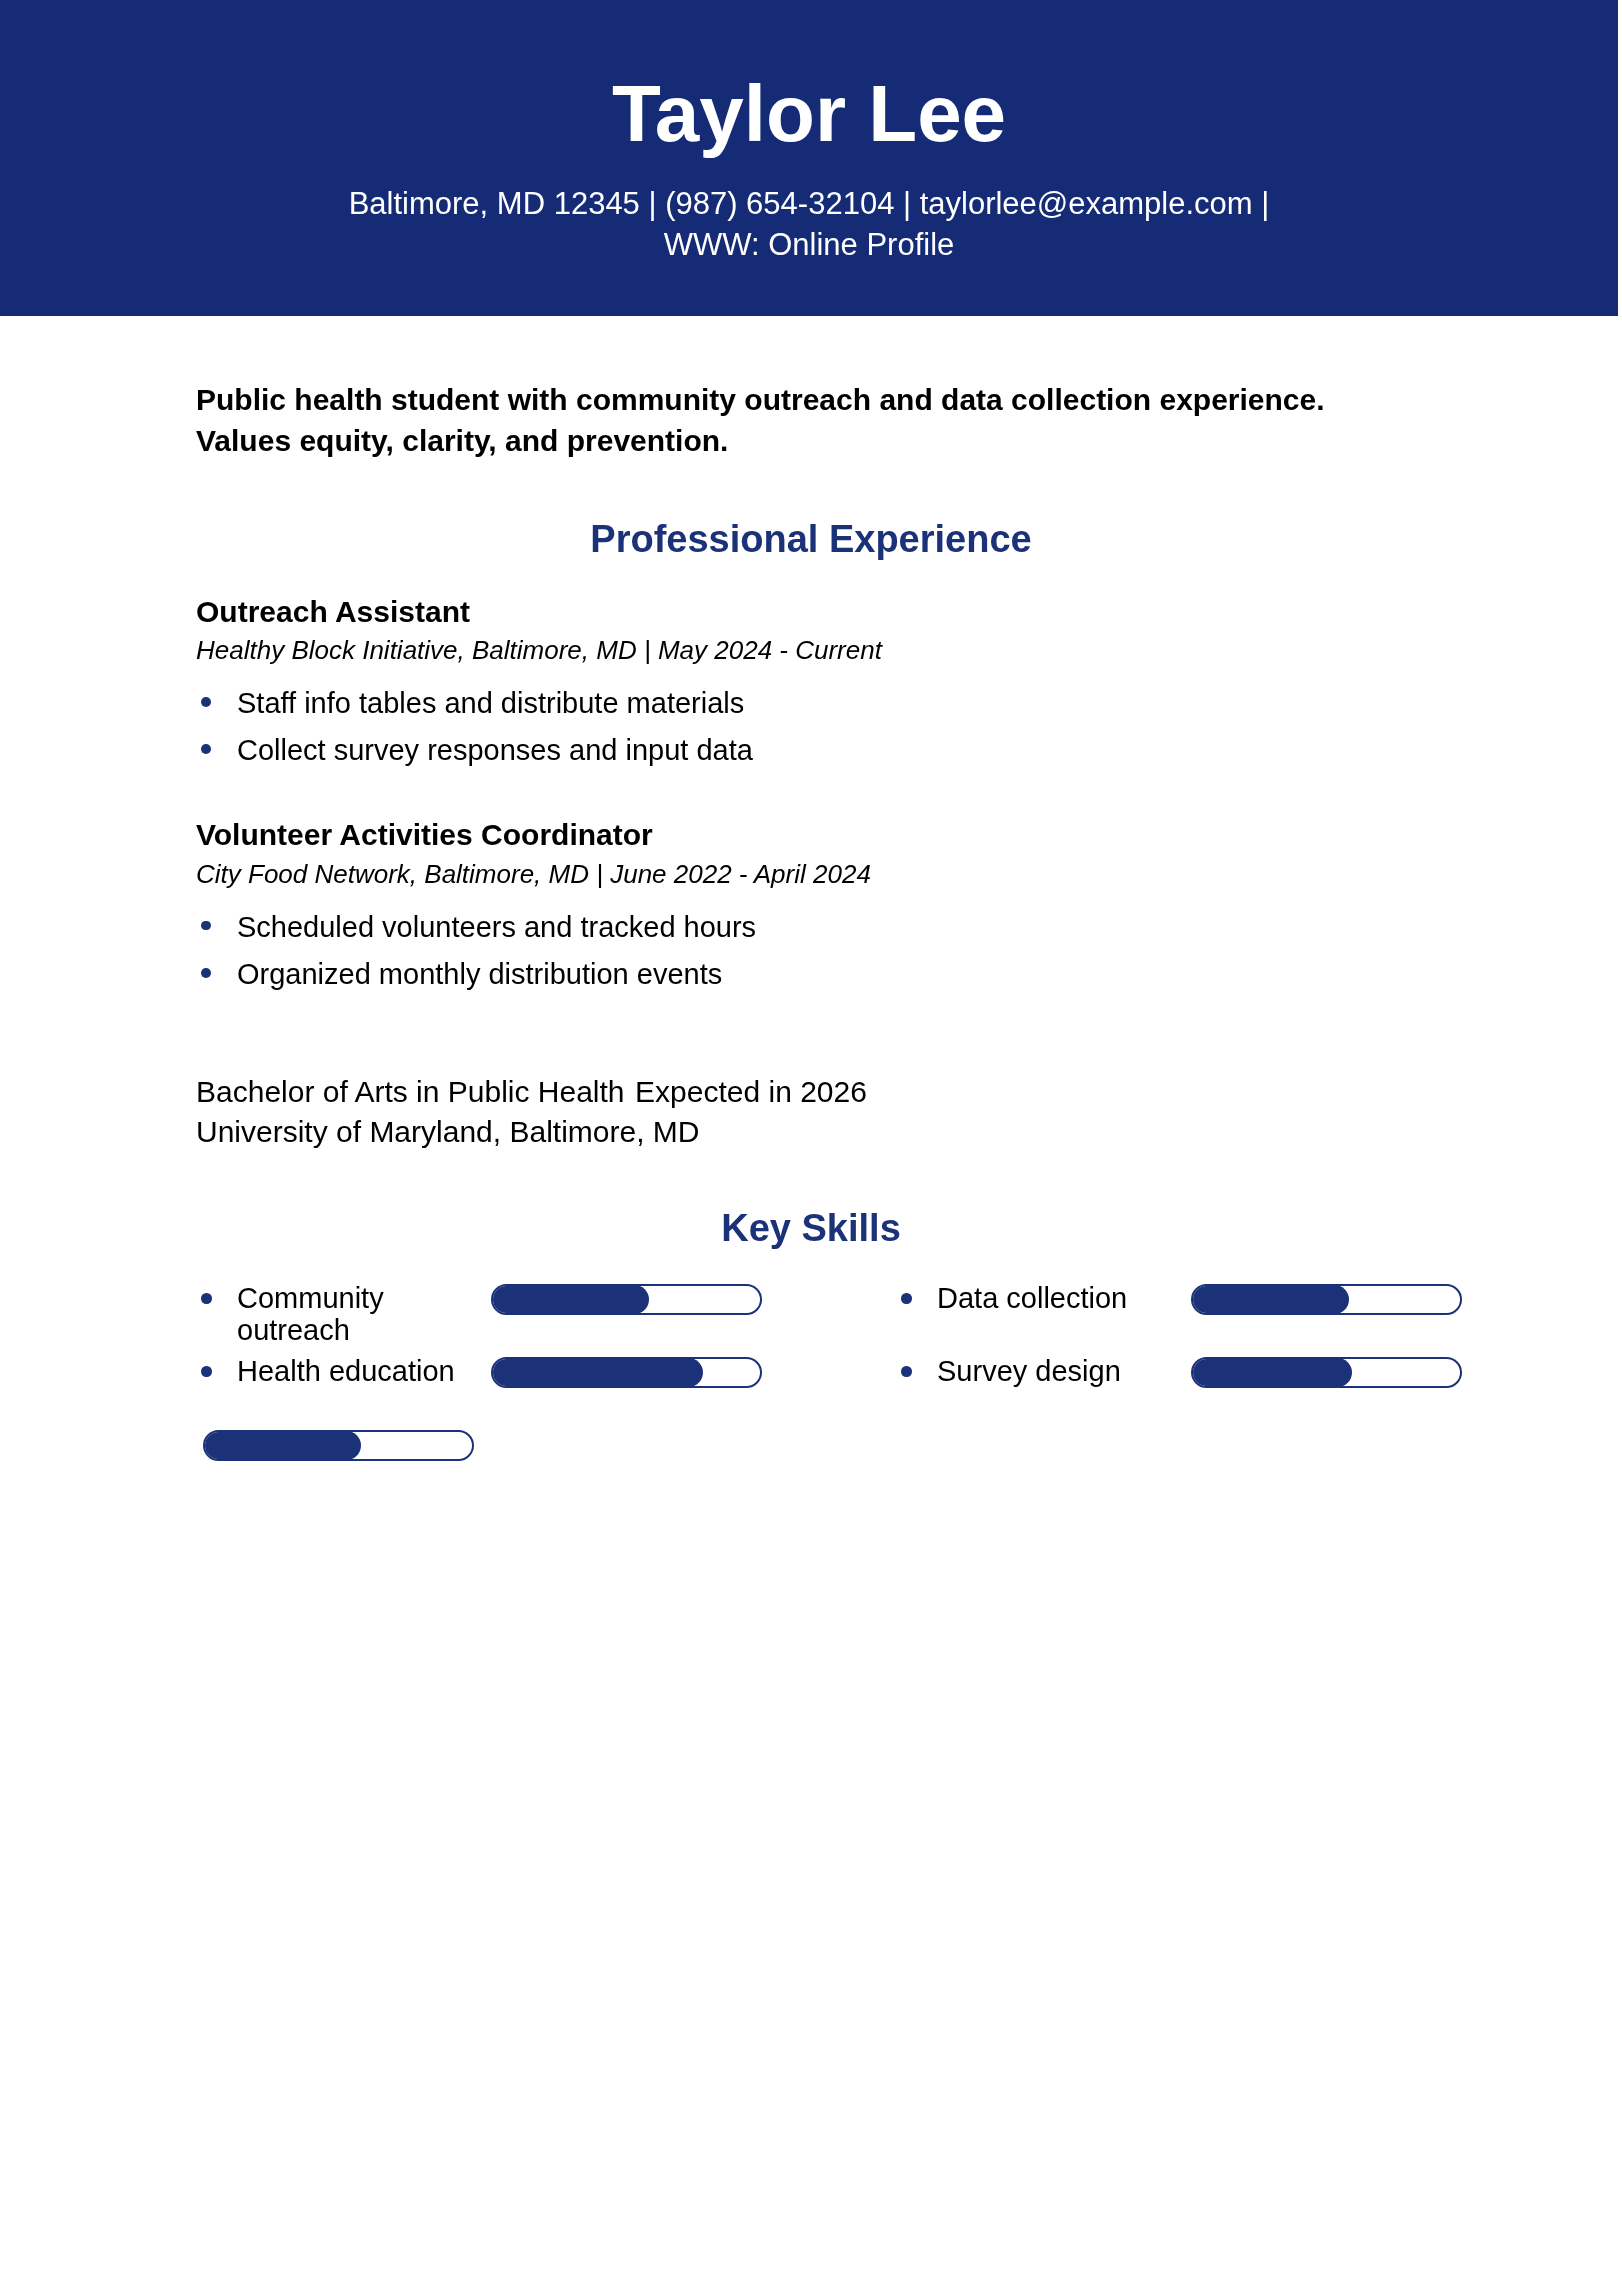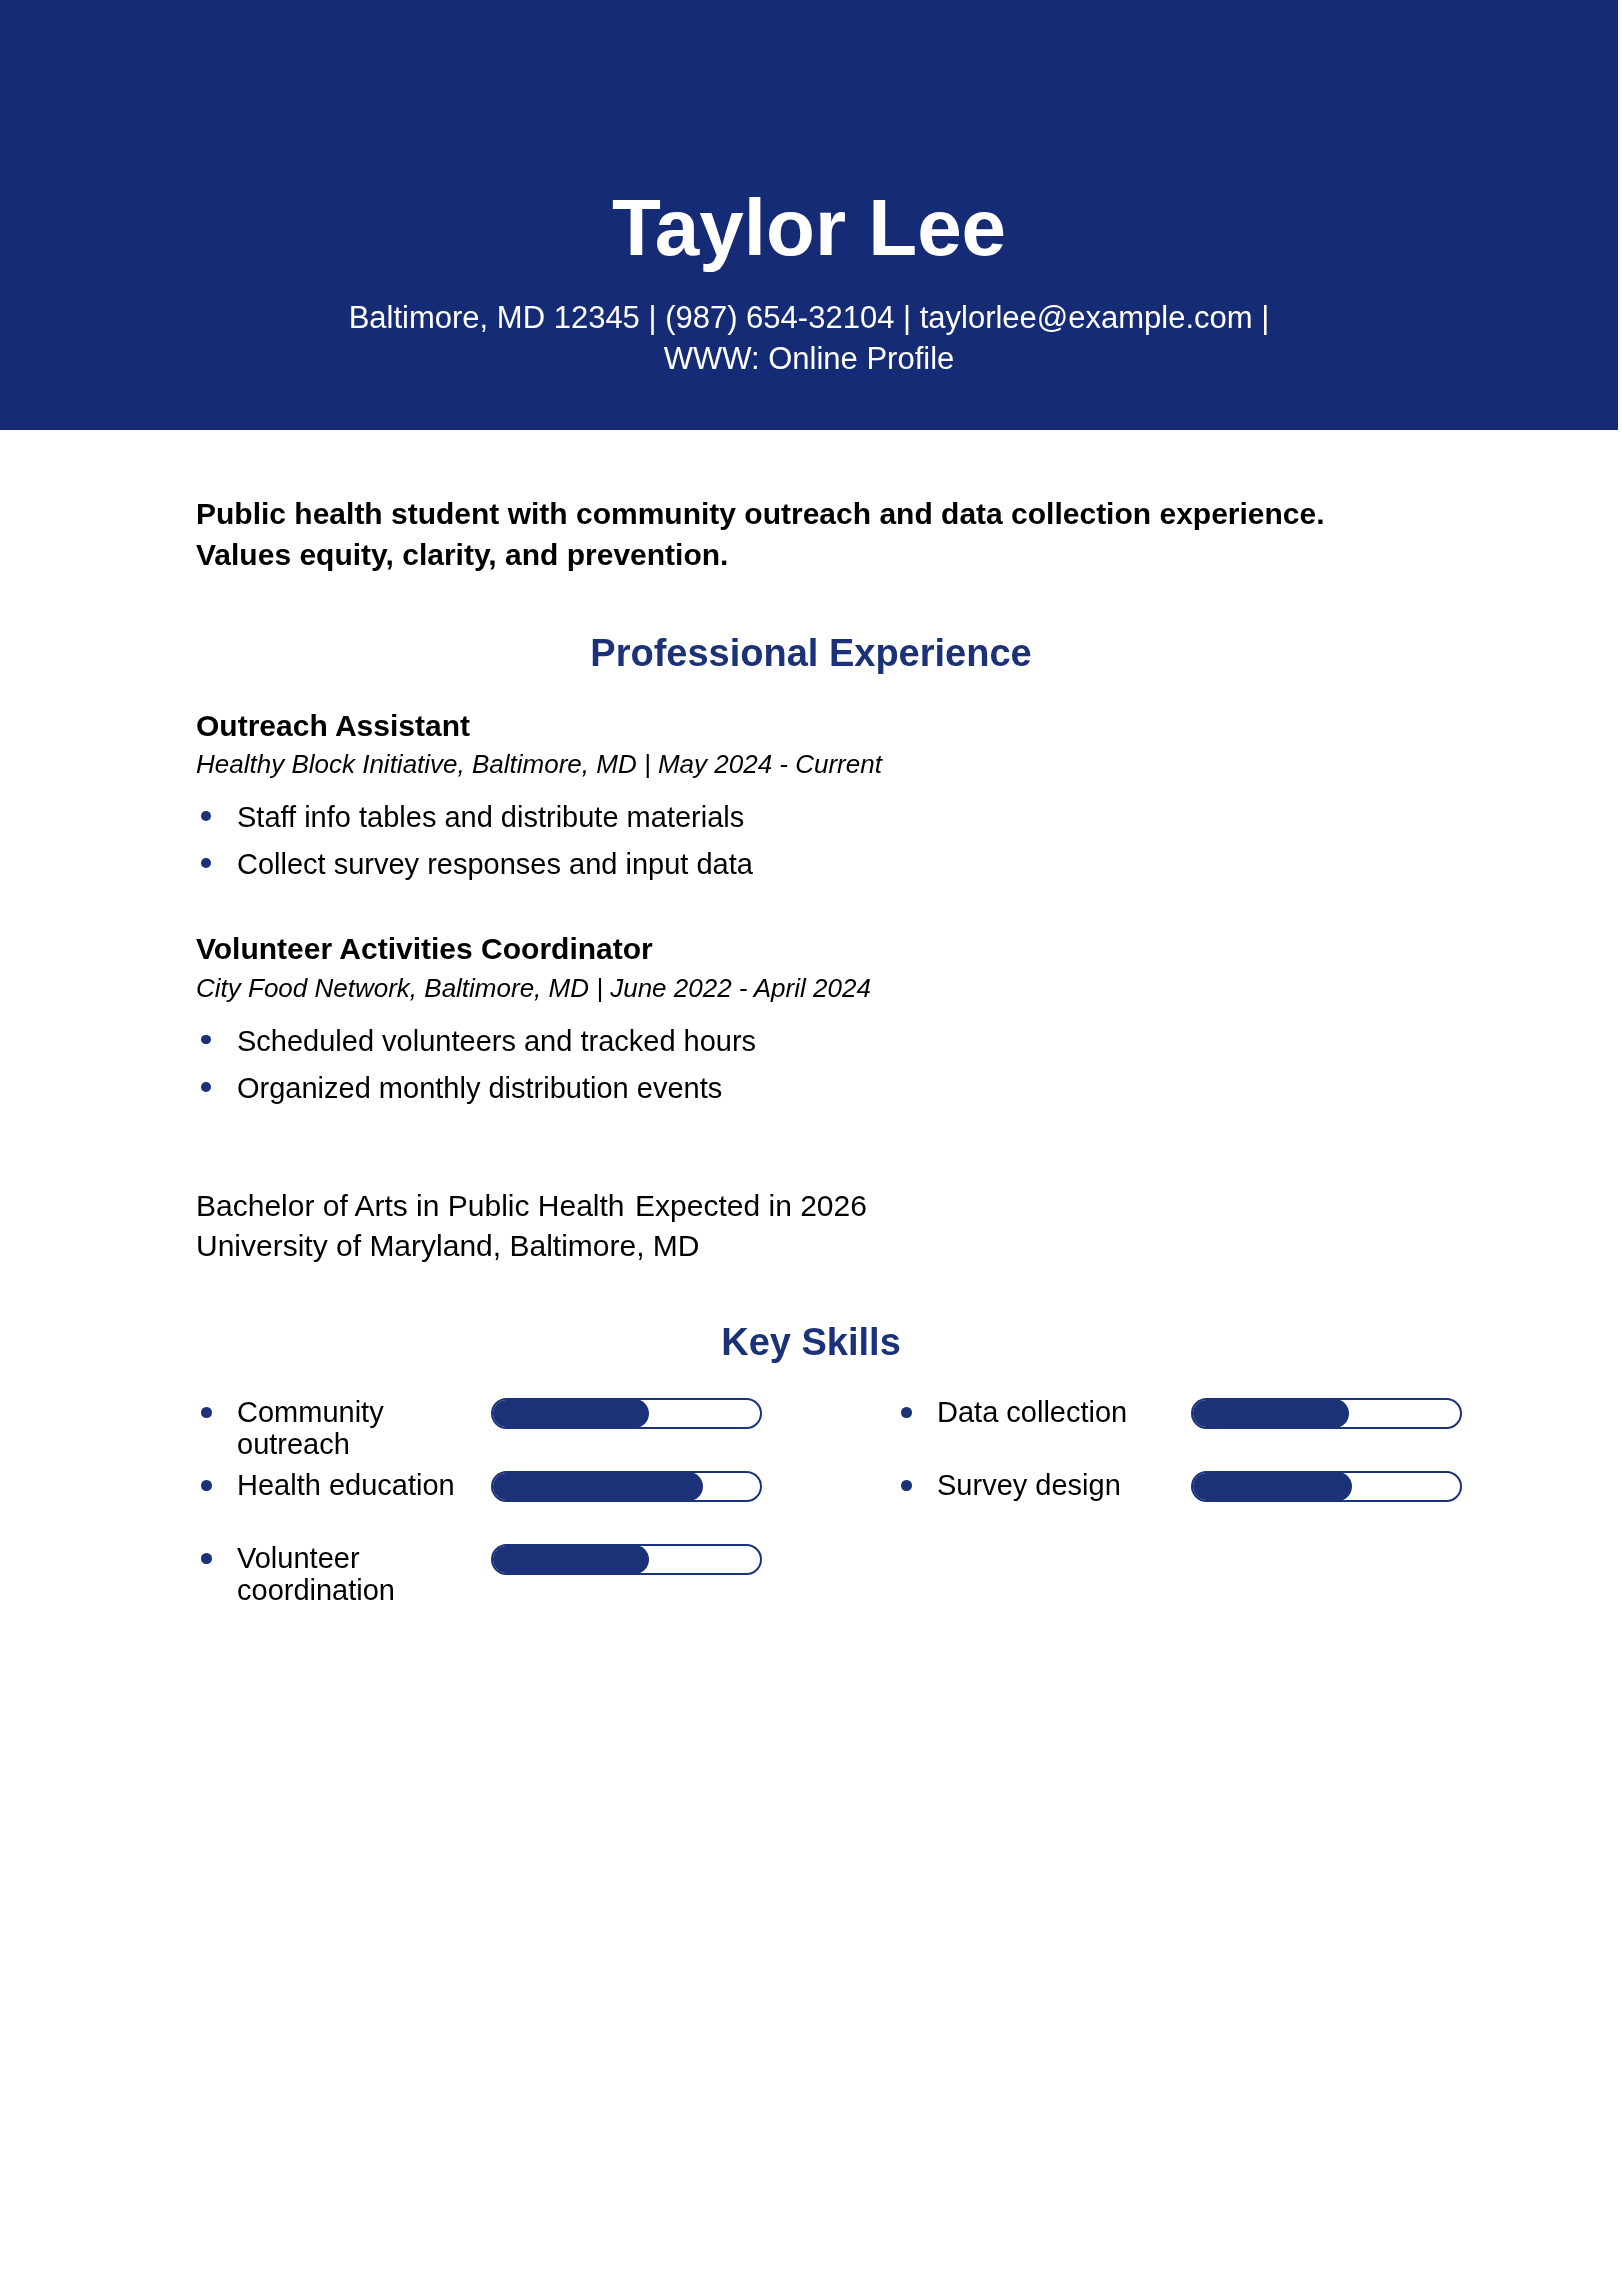--- a/index.html
+++ b/index.html
@@ -14,21 +14,21 @@
   body {
     font-family: "Liberation Sans", sans-serif;
     color: #000000;
     position: relative;
     overflow: hidden;
   }
 
   
   .header {
     width: 1618px;
-    height: 430px;
+    height: 316px;
     background: #152b75;
     display: flex;
     flex-direction: column;
     align-items: center;
     justify-content: flex-end;
     padding-bottom: 51px;
   }
 
   .name {
     font-size: 80px;
@@ -246,21 +246,20 @@
           <div class="skill-bar-fill" style="width: 59%;"></div>
         </div>
       </div>
       <div class="skill-row">
         <div class="skill-label">Health education</div>
         <div class="skill-bar">
           <div class="skill-bar-fill" style="width: 79%;"></div>
         </div>
       </div>
       <div class="skill-row">
-        <div class="skill-label">Volunteer coordination</div>
         <div class="skill-bar">
           <div class="skill-bar-fill" style="width: 59%;"></div>
         </div>
       </div>
     </div>
 
     <div class="skills-col right">
       <div class="skill-row">
         <div class="skill-label">Data collection</div>
         <div class="skill-bar">

